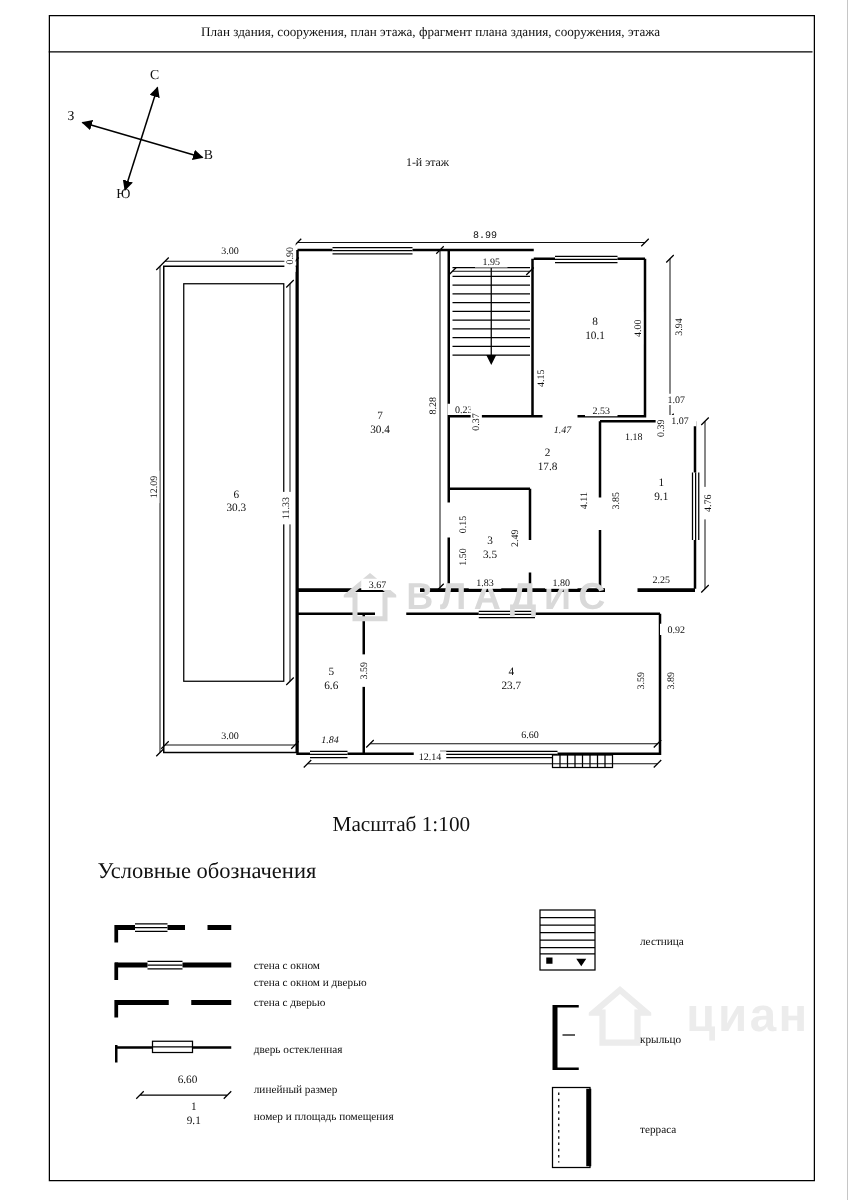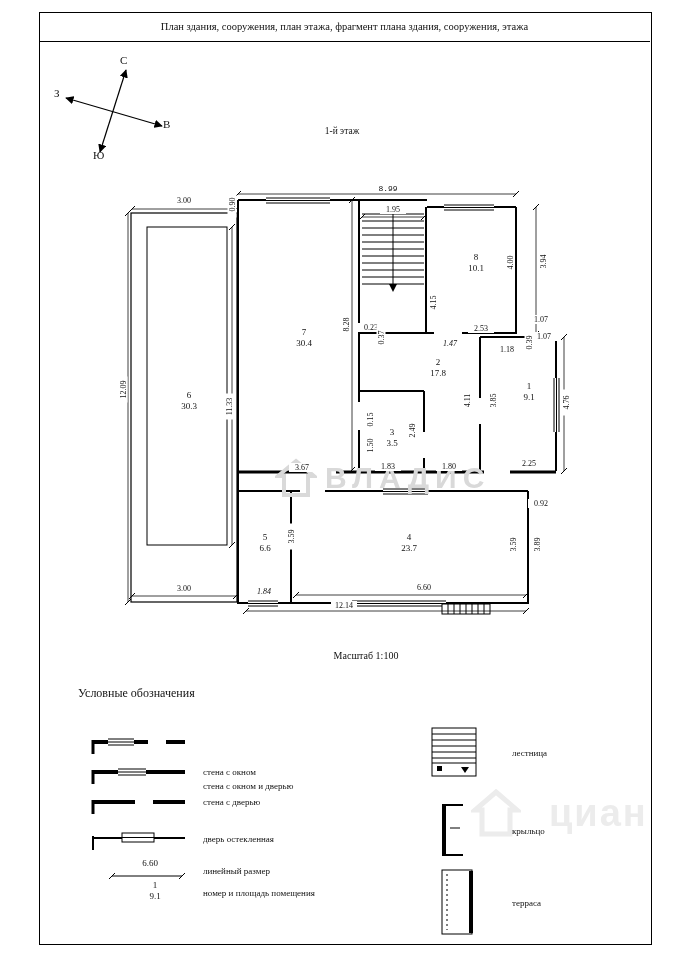--- a/index.html
+++ b/index.html
@@ -8,22 +8,22 @@
   .frame{position:absolute;left:39px;top:12px;width:611px;height:931px;border:1px solid #000;z-index:3;pointer-events:none;}
   .titlebox{position:absolute;left:39px;top:12px;width:611px;height:29px;border-bottom:1px solid #000;
             display:flex;align-items:center;justify-content:center;font-size:10.5px;z-index:3;}
   svg.linework{position:absolute;left:0;top:0;z-index:1;}
   .t{position:absolute;z-index:3;}
   .dim{position:absolute;width:26px;text-align:center;font-size:8px;line-height:9px;background:#fff;z-index:3;}
   .dimv{transform:rotate(-90deg);}
   .room{position:absolute;width:44px;text-align:center;font-size:9px;line-height:11px;z-index:3;}
   .compass-letter{font-size:11px;}
   .floor-label{font-size:9.5px;width:80px;text-align:center;}
-  .scale-label{font-size:10px;width:200px;text-align:center;}
-  .legend-heading{font-size:12px;}
+  .scale-label{font-size:17px;width:200px;text-align:left;}
+  .legend-heading{font-size:18px;}
   .legend-label{position:absolute;font-size:9px;z-index:3;}
   .sample{position:absolute;text-align:center;font-size:9px;line-height:11px;z-index:3;}
   .wm{position:absolute;display:flex;align-items:center;gap:8px;z-index:2;margin-left:47px;}
   .wm-main{color:#d9d9d9;font-family:"Liberation Sans","DejaVu Sans",sans-serif;font-weight:bold;
            font-size:30px;letter-spacing:6px;}
   .wm-bottom{color:#ececec;font-family:"Liberation Sans","DejaVu Sans",sans-serif;font-weight:bold;
            font-size:38px;letter-spacing:2px;}
 </style>
 </head>
 <body>

